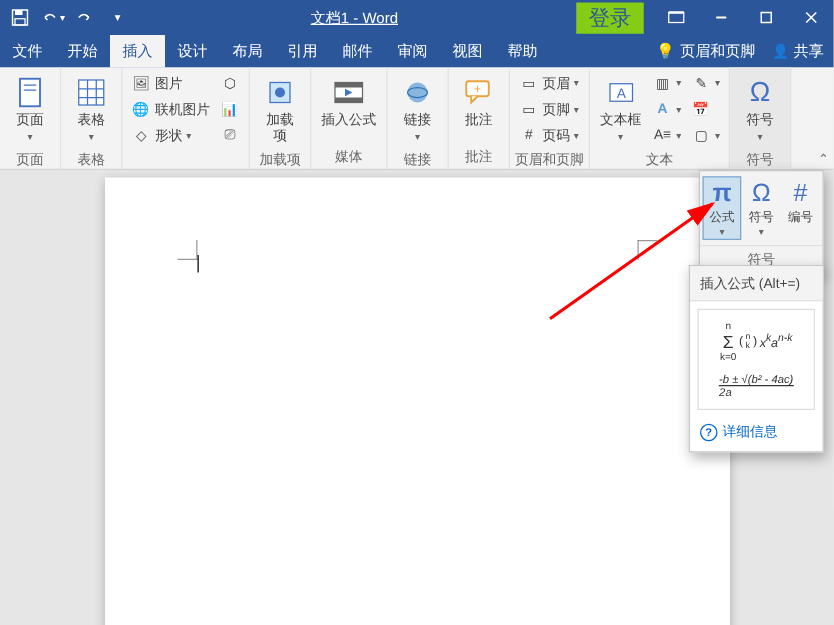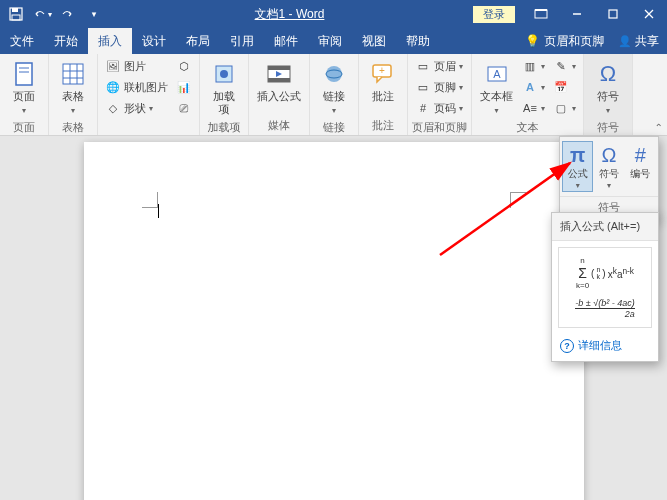--- a/index.html
+++ b/index.html
@@ -3,21 +3,21 @@
 <meta charset="utf-8">
 <style>
 * { margin: 0; padding: 0; box-sizing: border-box; font-family: "Microsoft YaHei", sans-serif; }
 body { width: 667px; height: 500px; background: #e6e6e6; overflow: hidden; position: relative; }
 
 .title-bar { height: 28px; background: #2b579a; display: flex; align-items: center; color: white; font-size: 12px; }
 .qat { display: flex; align-items: center; padding-left: 4px; gap: 2px; }
 .qat-btn { width: 24px; height: 24px; display: flex; align-items: center; justify-content: center; cursor: pointer; }
 .title-center { flex: 1; text-align: center; text-decoration: underline; }
 .title-right { display: flex; align-items: center; gap: 0; }
-.login-btn { background: #fef9c3; color: #2b579a; padding: 1px 10px; font-size: 11px; margin-right: 8px; cursor: pointer; }
+.login-btn { background: #84cc16; color: #2b579a; padding: 1px 10px; font-size: 17px; margin-right: 8px; cursor: pointer; }
 .win-btn { width: 36px; height: 28px; display: flex; align-items: center; justify-content: center; cursor: pointer; }
 
 .tabs-bar { height: 26px; background: #2b579a; display: flex; color: white; font-size: 12px; }
 .tab { padding: 4px 10px; cursor: pointer; display: flex; align-items: center; }
 .tab.active { background: #f3f3f3; color: #2b579a; }
 .tabs-right { margin-left: auto; display: flex; align-items: center; padding-right: 8px; gap: 4px; }
 .tell-me { display: flex; align-items: center; gap: 4px; }
 .share { display: flex; align-items: center; gap: 3px; margin-left: 10px; }
 
 .ribbon { height: 82px; background: #f3f3f3; border-bottom: 1px solid #d4d4d4; display: flex; position: relative; }
@@ -378,25 +378,25 @@
           <span>n</span>
           <span style="font-size:14px">Σ</span>
           <span>k=0</span>
         </div>
       <span>(</span>
         <span style="display:inline-flex;flex-direction:column;font-size:7px;line-height:1">
           <span>n</span>
           <span>k</span>
         </span>
         <span>)</span>
-      <span style="">x<sup>k</sup>a<sup>n-k</sup></span>
+      <span style="font-style:italic">x<sup>k</sup>a<sup>n-k</sup></span>
     </div>
     <div style="display:flex;flex-direction:column;align-items:center;font-size:9px">
       <span style="font-style:italic">-b ± √(b² - 4ac)</span>
-      <span style="border-top:1px solid #333;width:100%;text-align:right;font-style:italic">2a</span>
+      <span style="border-top:1px solid #333;width:100%;text-align:left;font-style:italic">2a</span>
     </div>
   </div>
   <div class="eq-info">
     <span class="info-icon">?</span>
     <span>详细信息</span>
   </div>
 </div>
 
 <svg class="arrow-annotation" width="160" height="110">
   <defs>

